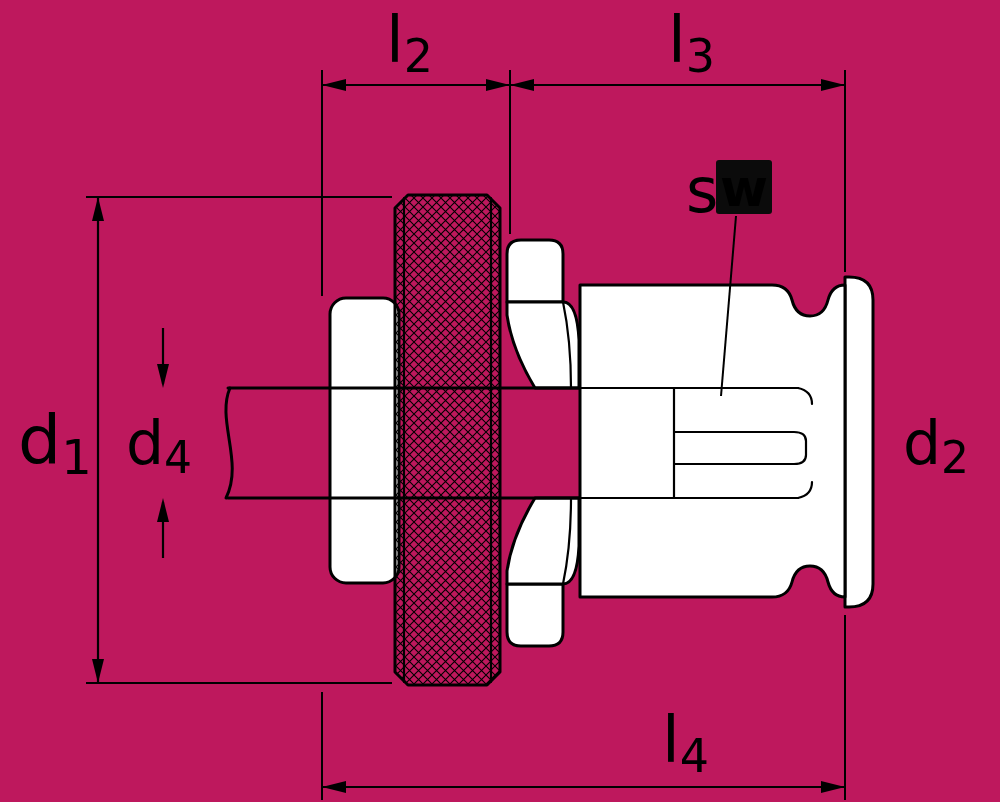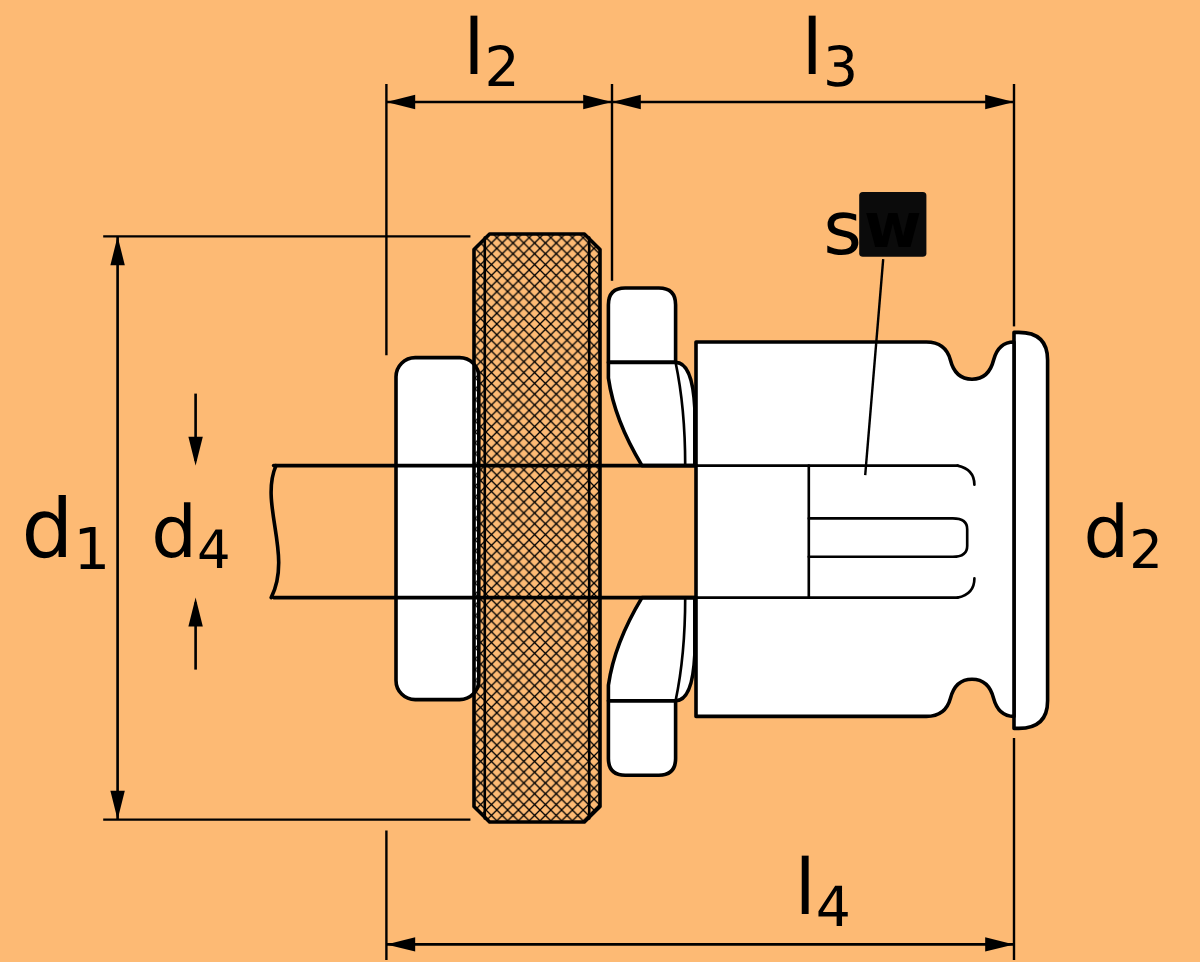--- a/index.html
+++ b/index.html
@@ -8,21 +8,21 @@
     padding: 0;
     background: #ffffff;
     width: 1000px;
     height: 802px;
     overflow: hidden;
   }
   .stage {
     width: 1000px;
     height: 802px;
     position: relative;
-    background: #fdba74;
+    background: #be185d;
   }
   svg { display: block; }
   svg text {
     font-family: "DejaVu Sans", "Liberation Sans", sans-serif;
     fill: #000000;
   }
   .outline  { fill: #ffffff; stroke: #000000; stroke-width: 3; stroke-linejoin: round; }
   .outline2 { fill: none;    stroke: #000000; stroke-width: 3; stroke-linecap: round; }
   .thin     { fill: none;    stroke: #000000; stroke-width: 2.2; stroke-linecap: round; }
   .dim      { fill: none;    stroke: #000000; stroke-width: 2.2; }

